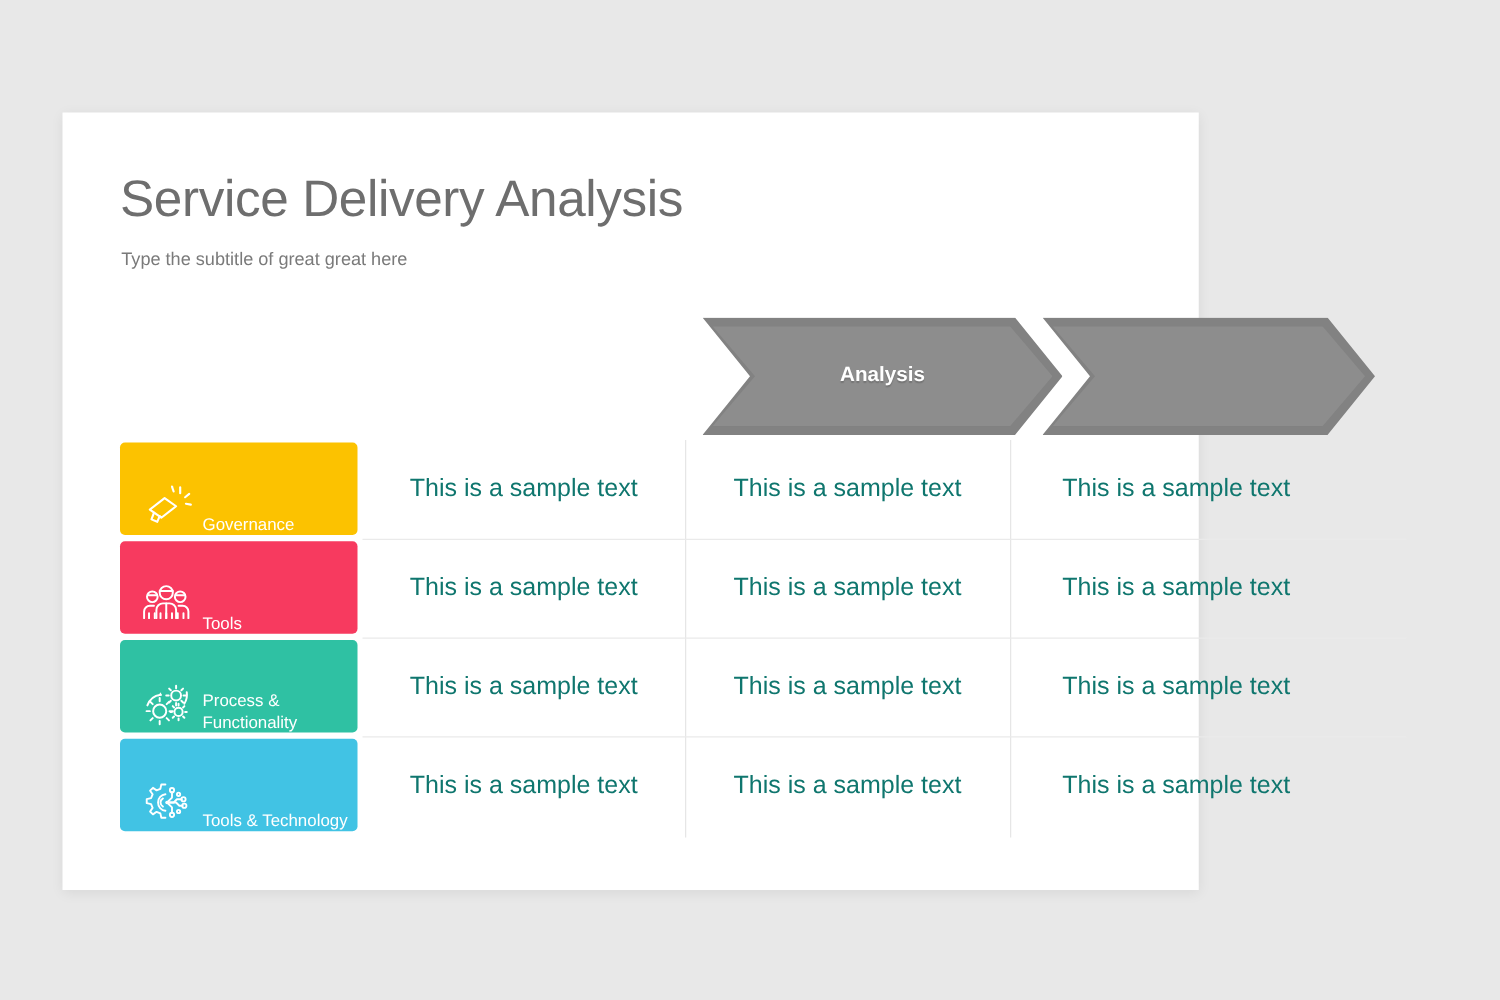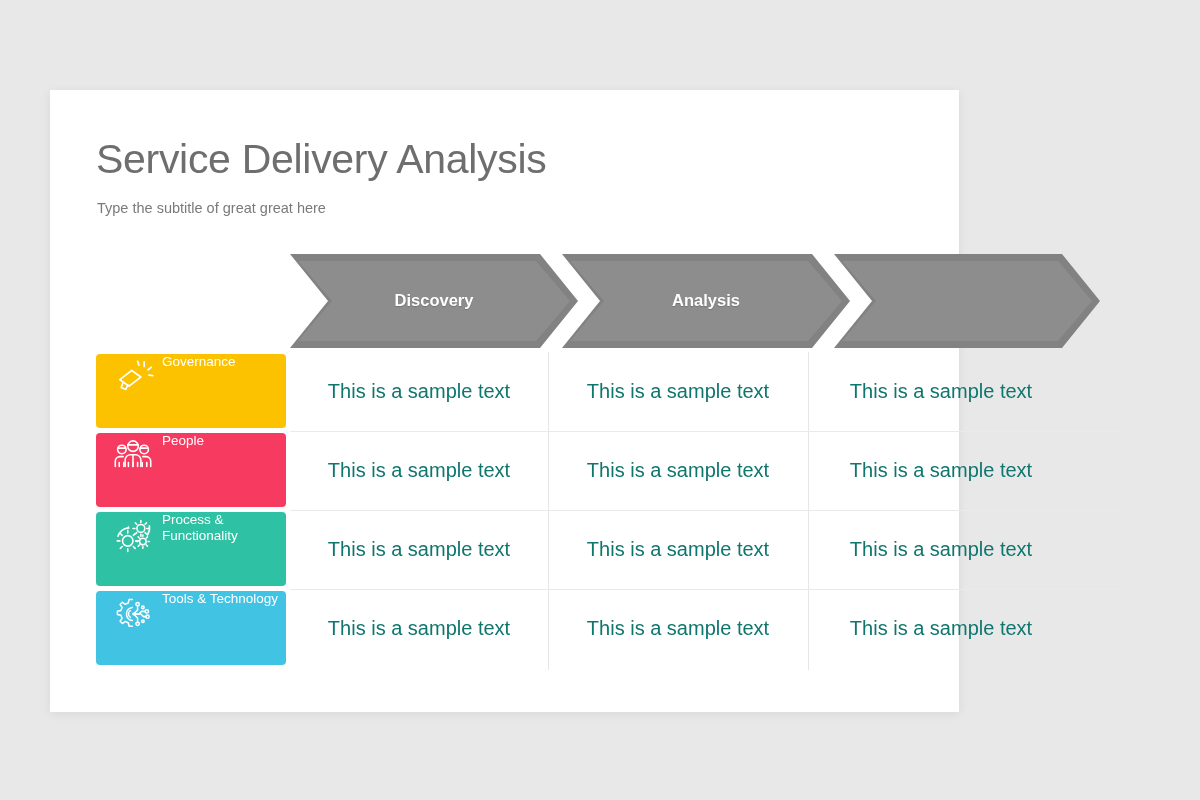--- a/index.html
+++ b/index.html
@@ -80,21 +80,21 @@
   #chev-2 { left: 544px; width: 266px; }
 
   
   .cat-tile {
     position: absolute;
     left: 46px;
     width: 190px;
     height: 74px;
     border-radius: 4px;
     display: flex;
-    align-items: flex-start;
+    align-items: flex-end;
     padding-left: 14px;
     color: #ffffff;
   }
   .cat-icon {
     width: 46px; height: 46px;
     flex: 0 0 46px;
     display: flex; align-items: center; justify-content: center;
   }
   .cat-icon svg { width: 42px; height: 42px; display: block; }
   .cat-label {
@@ -142,24 +142,20 @@
 </head>
 <body>
 
 <div id="slide-card">
 
   <div id="page-title">Service Delivery Analysis</div>
   <div id="page-subtitle">Type the subtitle of great great here</div>
 
   <div id="chevron-row">
 
-    <div class="chevron" id="chev-0">
-      <div class="chevron-inner"></div>
-      <div class="chevron-label">Discovery</div>
-    </div>
 
     <div class="chevron" id="chev-1">
       <div class="chevron-inner"></div>
       <div class="chevron-label">Analysis</div>
     </div>
 
     <div class="chevron" id="chev-2">
       <div class="chevron-inner"></div>
     </div>
 
@@ -188,21 +184,21 @@
         <path d="M32 30 v18"></path>
         <circle cx="15" cy="22" r="6.5"></circle>
         <path d="M9.5 20 h11"></path>
         <path d="M5 48 v-8 a7 7 0 0 1 7-7 h5"></path>
         <circle cx="49" cy="22" r="6.5"></circle>
         <path d="M43.5 20 h11"></path>
         <path d="M59 48 v-8 a7 7 0 0 0 -7-7 h-5"></path>
         <path d="M11 42 v6 M18 42 v6 M25 42 v6 M32 42 v6 M39 42 v6 M46 42 v6 M53 42 v6"></path>
       </svg>
     </span>
-    <span class="cat-label">People</span>
+    <span class="cat-label">Tools</span>
   </div>
 
   <div class="cat-tile" id="cat-2" style="top:422px;background:#2fc1a3">
     <span class="cat-icon">
       <svg viewBox="0 0 64 64" fill="none" stroke="#fff" stroke-width="2.4" stroke-linecap="round" stroke-linejoin="round">
         <circle cx="24" cy="41" r="8"></circle>
         <path d="M24 29 v-4 M24 57 v-4 M12 41 h-4 M40 41 h-4 M15.5 32.5 l-2.8-2.8 M35.3 52.3 l-2.8-2.8 M32.5 32.5 l2.8-2.8 M12.7 52.3 l2.8-2.8"></path>
         <circle cx="44" cy="22" r="6"></circle>
         <path d="M44 13 v-3 M44 34 v-3 M35 22 h-3 M56 22 h-3 M37.6 15.6 l-2.1-2.1 M52.5 30.5 l-2.1-2.1 M50.4 15.6 l2.1-2.1 M35.5 30.5 l2.1-2.1"></path>
         <circle cx="47" cy="42" r="5"></circle>

